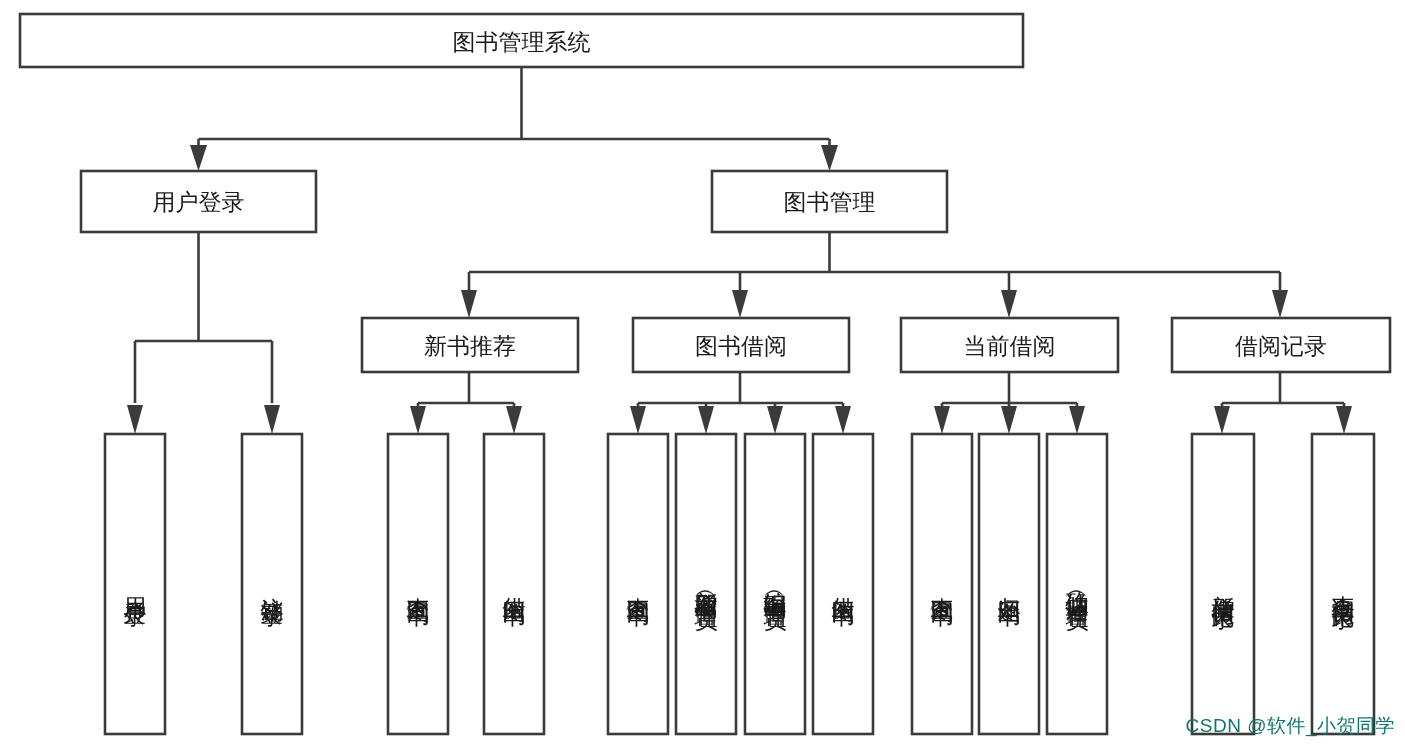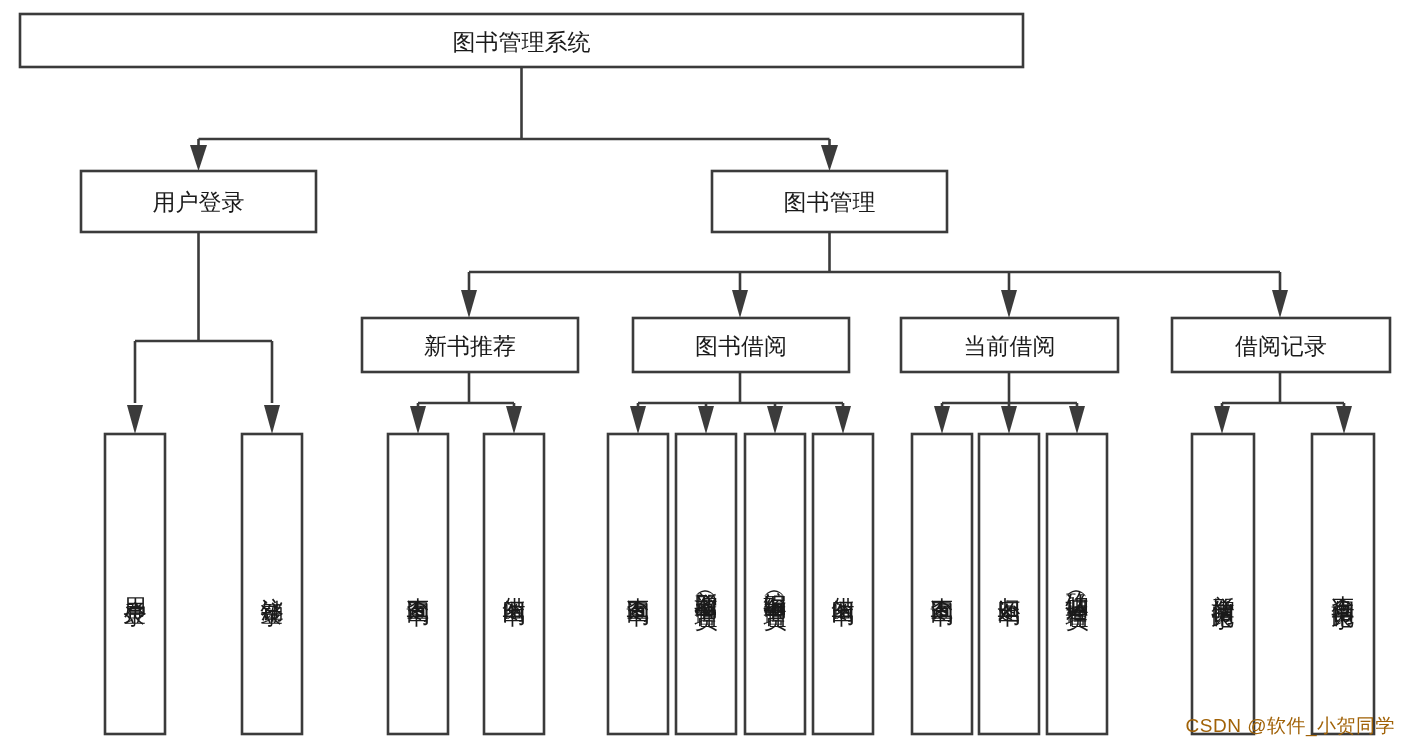--- a/index.html
+++ b/index.html
@@ -58,21 +58,21 @@
     letter-spacing: 2.5px;
     color: #1a1a1a;
     white-space: nowrap;
   }
   .watermark {
     position: absolute;
     right: 10px;
     bottom: 8px;
     font-family: "Liberation Sans", "DejaVu Sans", sans-serif;
     font-size: 19px;
-    color: #a16207;
+    color: #0f766e;
     letter-spacing: 0.5px;
     white-space: nowrap;
   }
 </style>
 </head>
 <body>
 
 <div id="diagram-root">
 
   <svg id="diagram-svg" width="1405" height="747" viewBox="0 0 1405 747" xmlns="http://www.w3.org/2000/svg">

